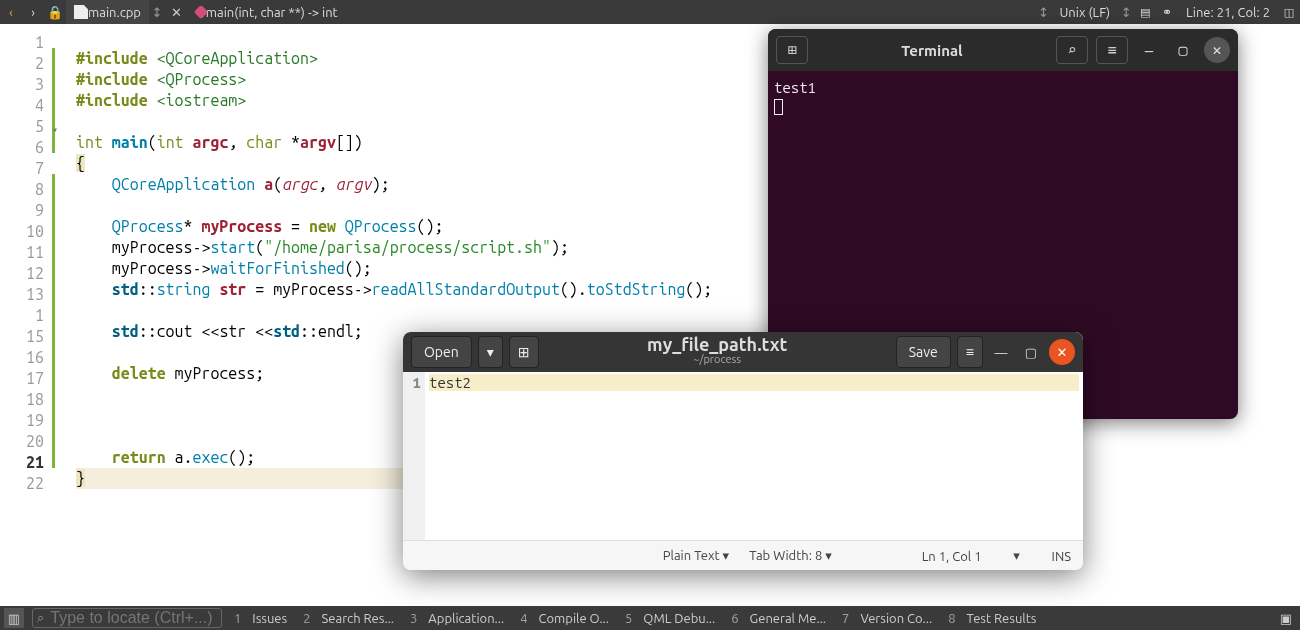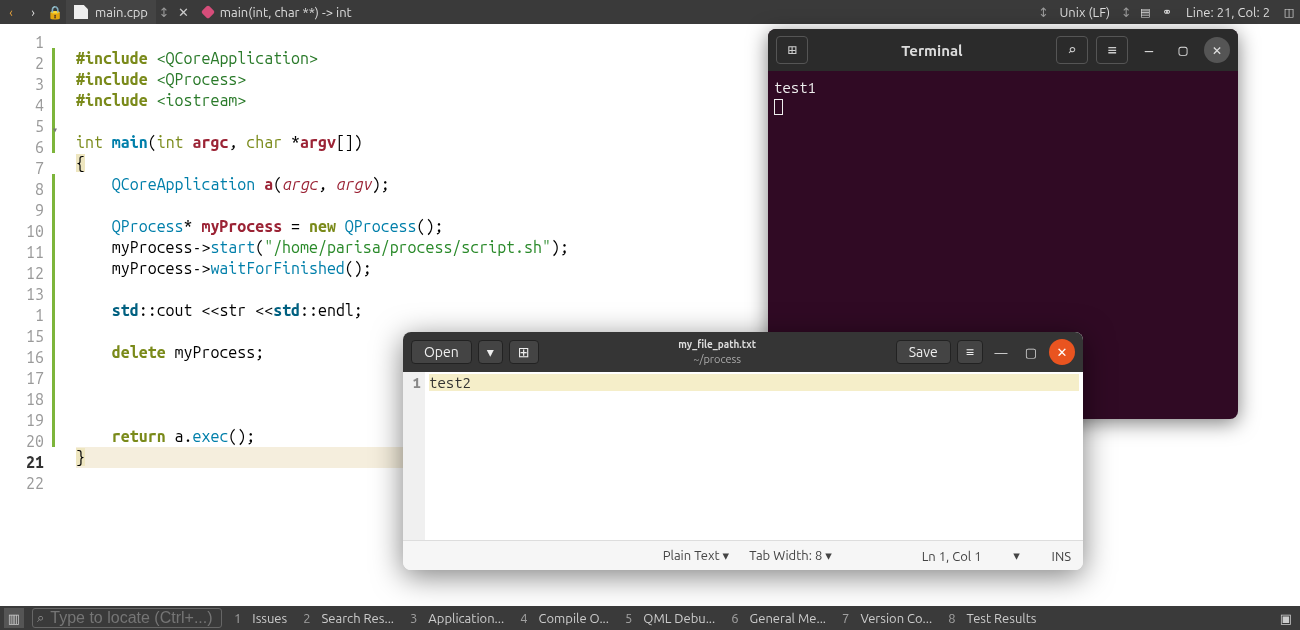--- a/index.html
+++ b/index.html
@@ -21,21 +21,21 @@
     font-size: 13px;
   }
   .tb-btn {
     width: 22px; height: 24px;
     display: flex; align-items: center; justify-content: center;
     color: #ddd;
   }
   .tb-nav-back { color: #e6a23c; }
   .tb-tab {
     display: flex; align-items: center;
-    padding: 0 8px; gap: 7px;
+    padding: 0 8px; gap: 0;
     height: 24px;
   }
   .tb-tab.active { background: #444; }
   .tb-arrow {
     width: 16px; font-size: 13px; color: #999;
     display:inline-flex; justify-content:center;
   }
   .tb-close { color: #ccc; padding: 0 6px; }
   .tb-spacer { flex: 1; }
   .tb-status {
@@ -116,26 +116,26 @@
     box-shadow:0 6px 30px rgba(0,0,0,0.5);
     display:flex; flex-direction:column;
     overflow:hidden;
     font-family:"Ubuntu",sans-serif;
   }
   .gedit-header {
     height:40px; background:#353535; color:#ddd;
     display:flex; align-items:center; padding:0 8px; gap:6px;
   }
   .ge-btn {
-    height:24px; padding:0 12px; border:1px solid #222; background:#444;
+    height:32px; padding:0 12px; border:1px solid #222; background:#444;
     border-radius:4px; color:#eee; display:flex; align-items:center; font-size:14px;
   }
   .ge-btn.small { padding:0 8px;}
   .ge-titleblock { flex:1; text-align:center; line-height:15px;}
-  .ge-titleblock .t1 { font-weight:bold; font-size:10px;}
+  .ge-titleblock .t1 { font-weight:bold; font-size:18px;}
   .ge-titleblock .t2 { font-size:11px; color:#aaa;}
   .ge-wbtn { width:24px; text-align:center;}
   .ge-close { width:26px;height:26px;border-radius:50%; background:#e95420; color:#fff; display:flex;align-items:center;justify-content:center;}
   .gedit-body {
     flex:1; display:flex; font-family:"Ubuntu Mono",monospace; font-size:15px;
     background:#fff;
   }
   .gedit-gutter { width:22px; background:#f0f0f0; color:#888; text-align:right; padding:2px 4px 0 0; font-weight:bold;}
   .gedit-text { padding:2px 4px; color:#333; flex:1;}
   .gedit-text .hl { background:#f5eec9; display:inline-block; width:100%;}
@@ -222,20 +222,21 @@
     <div class="codeline"><span class="green-bar"></span><span class="kw">#include</span> <span class="inc">&lt;QProcess&gt;</span></div>
     <div class="codeline"><span class="green-bar"></span><span class="kw">#include</span> <span class="inc">&lt;iostream&gt;</span></div>
     <div class="codeline"><span class="green-bar"></span></div>
     <div class="codeline"><span class="green-bar"></span><span class="ty">int</span> <span class="fn">main</span><span>(</span><span class="ty">int</span> <span class="var">argc</span><span>, </span><span class="ty">char</span><span> *</span><span class="var">argv</span><span>[])</span></div>
     <div class="codeline"><span class="brace-hl">{</span></div>
     <div class="codeline"><span class="green-bar"></span>    <span class="fncall">QCoreApplication</span><span> </span><span class="var">a</span><span>(</span><span class="arg">argc</span><span>, </span><span class="arg">argv</span><span>);</span></div>
     <div class="codeline"><span class="green-bar"></span></div>
     <div class="codeline"><span class="green-bar"></span>    <span class="fncall">QProcess</span><span>* </span><span class="var">myProcess</span><span> = </span><span class="kw">new</span><span> </span><span class="fncall">QProcess</span><span>();</span></div>
     <div class="codeline"><span class="green-bar"></span>    <span>myProcess-&gt;</span><span class="fncall">start</span><span>(</span><span class="str">"/home/parisa/process/script.sh"</span><span>);</span></div>
     <div class="codeline"><span class="green-bar"></span>    <span>myProcess-&gt;</span><span class="fncall">waitForFinished</span><span>();</span></div>
+    <div class="codeline"><span class="green-bar"></span>    <span class="kwblue">std</span><span>::</span><span class="fncall">string</span><span> </span><span class="var">str</span><span> = myProcess-&gt;</span><span class="fncall">readAllStandardOutput</span><span>().</span><span class="fncall">toStdString</span><span>();</span></div>
     <div class="codeline"><span class="green-bar"></span></div>
     <div class="codeline"><span class="green-bar"></span>    <span class="kwblue">std</span><span>::</span><span>cout</span><span> &lt;&lt;</span><span>str</span><span> &lt;&lt;</span><span class="kwblue">std</span><span>::</span><span>endl</span><span>;</span></div>
     <div class="codeline"><span class="green-bar"></span></div>
     <div class="codeline"><span class="green-bar"></span>    <span class="kw">delete</span><span> </span><span>myProcess</span><span>;</span></div>
     <div class="codeline"><span class="green-bar"></span></div>
     <div class="codeline"><span class="green-bar"></span></div>
     <div class="codeline"><span class="green-bar"></span></div>
     <div class="codeline"><span class="green-bar"></span>    <span class="kw">return</span><span> </span><span>a</span><span>.</span><span class="fncall">exec</span><span>();</span></div>
     <div class="codeline hl-line"><span class="brace-hl">}</span></div>
     <div class="codeline"></div>

